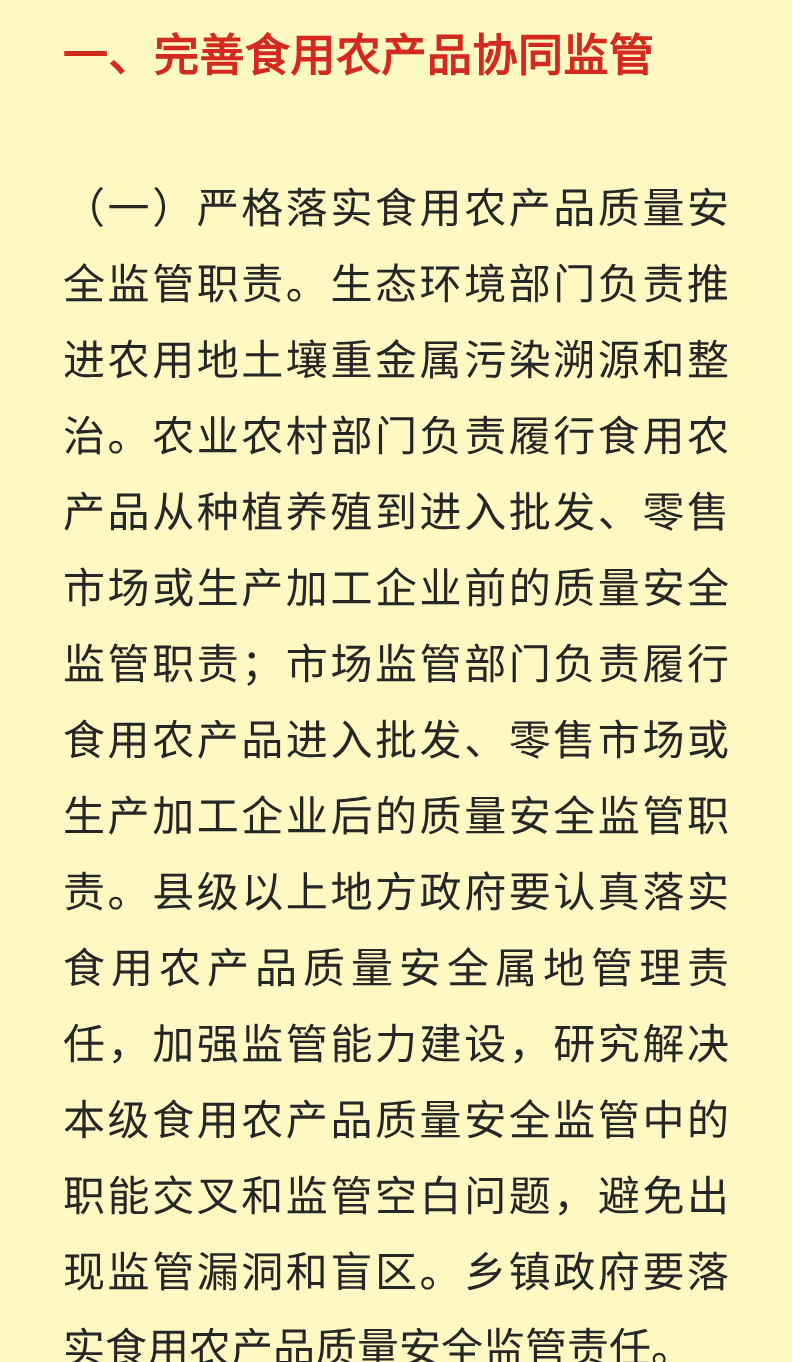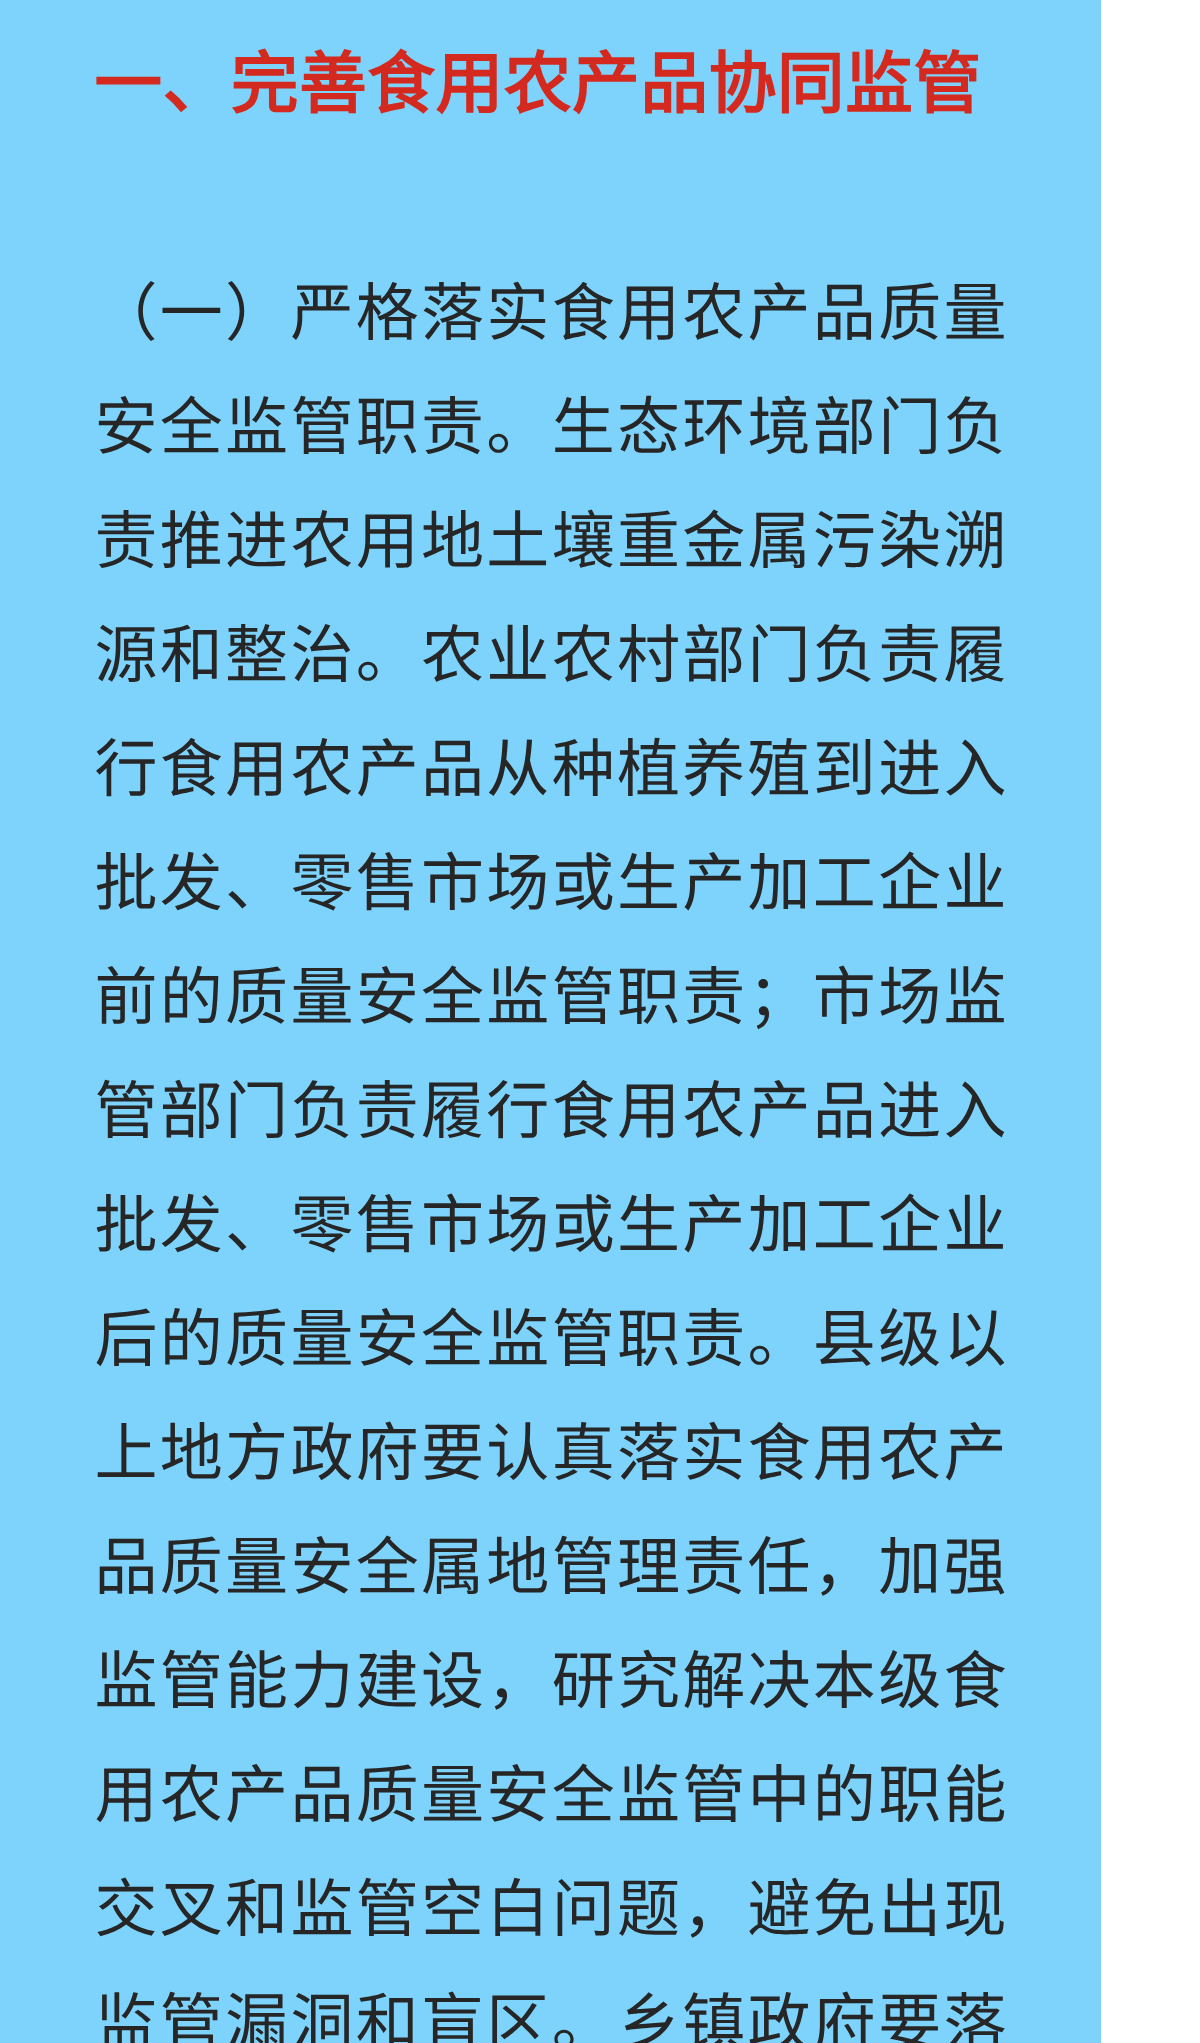--- a/index.html
+++ b/index.html
@@ -8,24 +8,24 @@
   }
   body {
     width: 800px;
     height: 1362px;
     background: #ffffff;
     font-family: "Liberation Sans", "DejaVu Sans", sans-serif;
     overflow: hidden;
   }
   .page {
     box-sizing: border-box;
-    width: 734px;
+    width: 792px;
     height: 1362px;
     padding: 26px 63px 0 63px;
-    background: #7dd3fc;
+    background: #fef9c3;
   }
   .heading {
     margin: 0;
     color: #d4291e;
     font-size: 45px;
     font-weight: 700;
     line-height: 60px;
     letter-spacing: 0.5px;
     text-align: left;
     white-space: nowrap;

